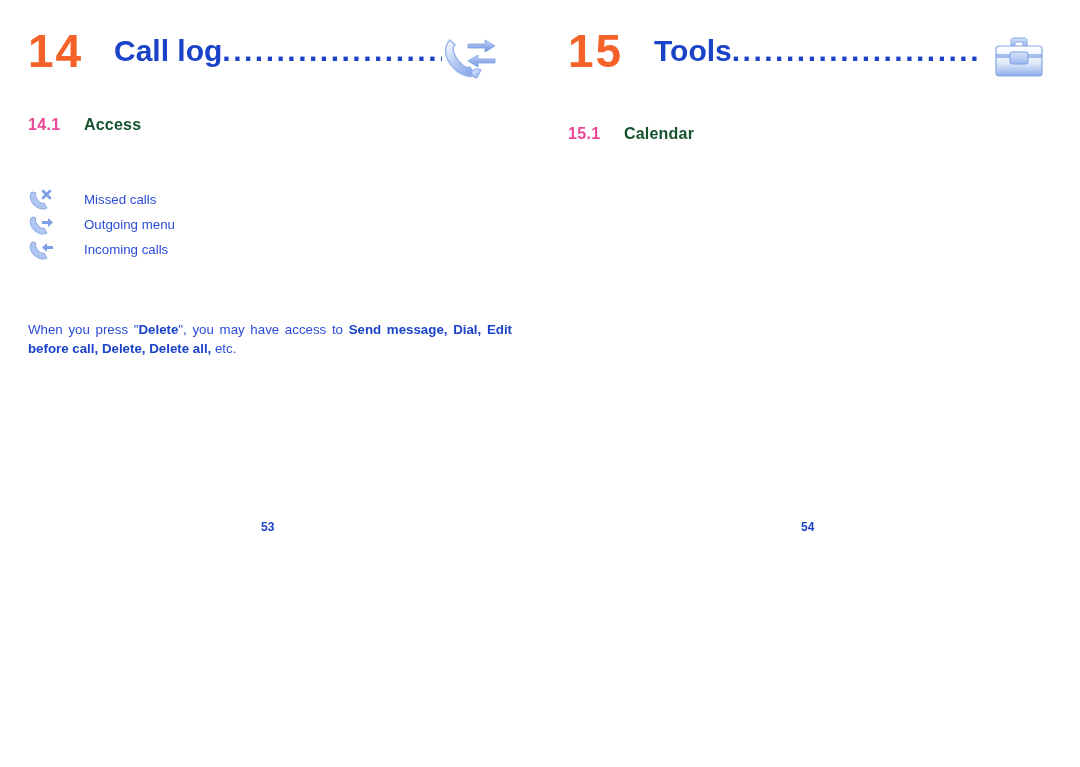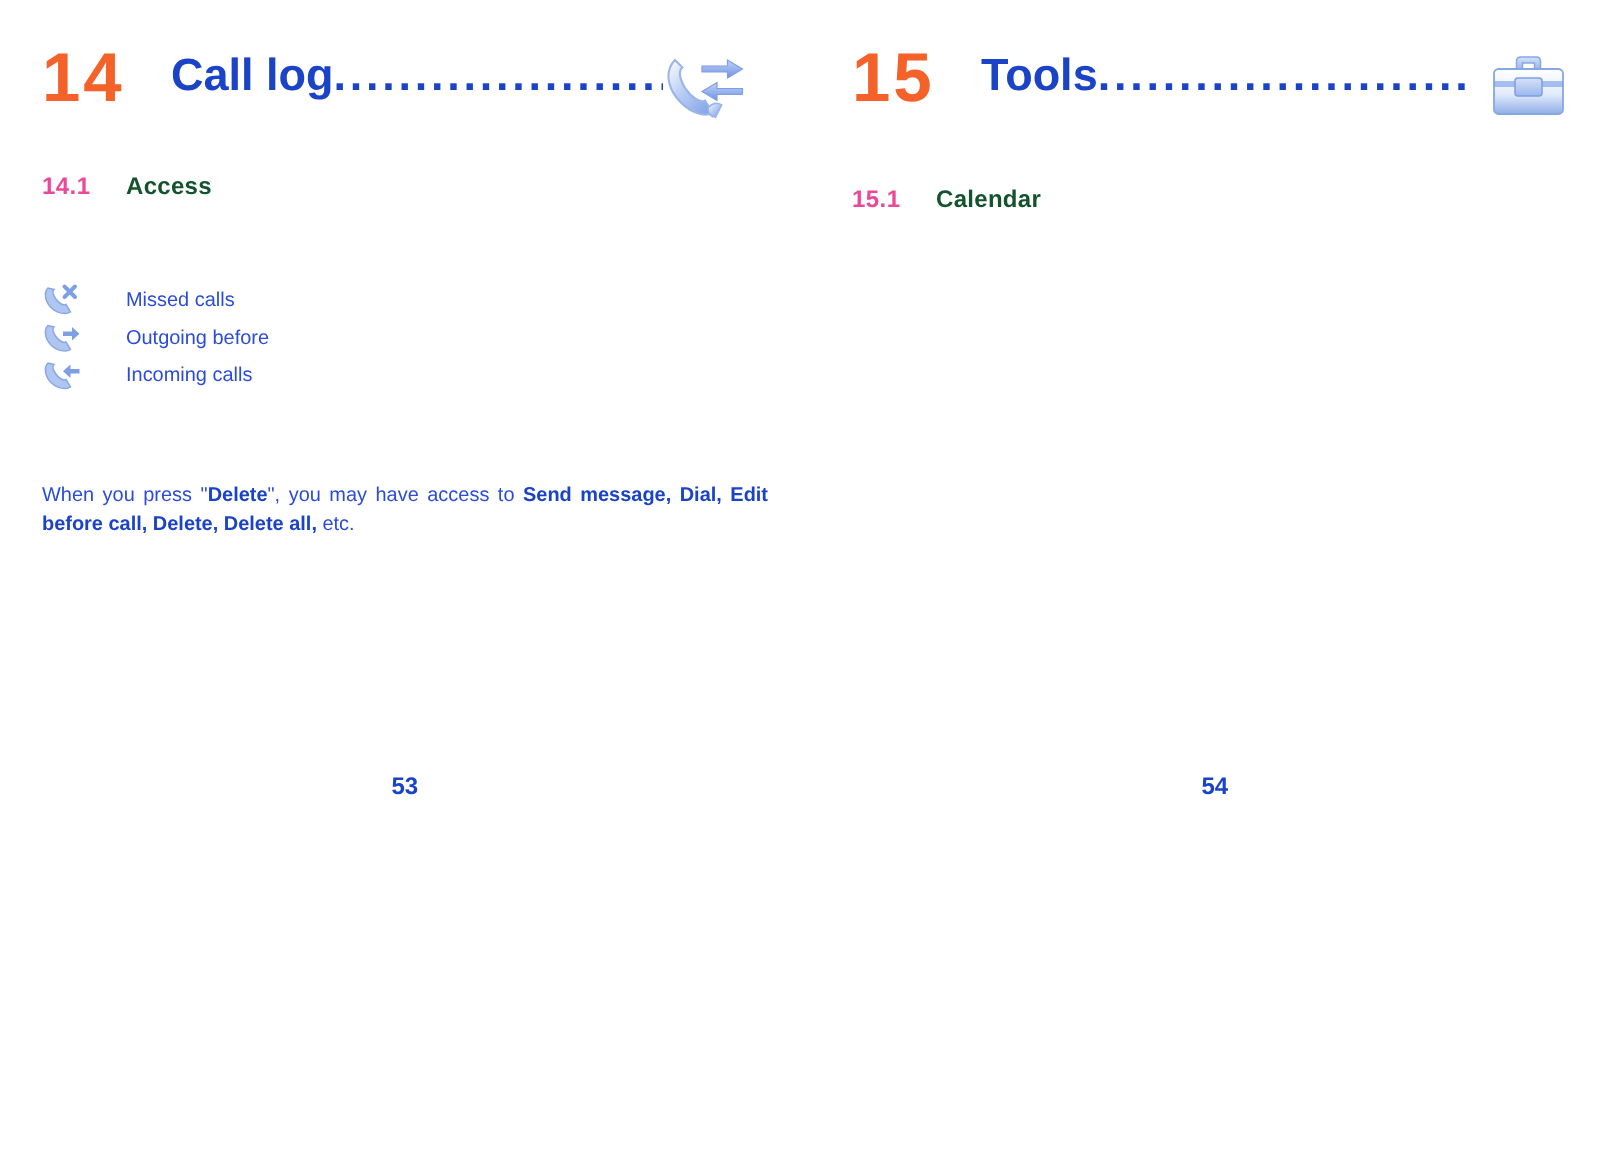--- a/index.html
+++ b/index.html
@@ -131,21 +131,21 @@
     font-size: 13.3px;
     line-height: 19px;
     color: #2B4CD8;
     white-space: nowrap;
   }
 
   
   .page-number {
     position: absolute;
     bottom: 32px;
-    font-size: 16px;
+    font-size: 12px;
     font-weight: bold;
     color: #1B43C8;
   }
   .pn-left  { left: 261px; }
   .pn-right { left: 801px; }
 </style>
 </head>
 <body>
 
 <div class="page page-left">
@@ -191,21 +191,21 @@
       </span>
       <span class="call-label">Missed calls</span>
     </div>
     <div class="call-row">
       <span class="call-ico">
         <svg viewBox="0 0 26 22" width="26" height="22">
           <path d="M4 3 C1 6 2 12 6 16 C10 20 16 21 19 19 L16 14 C14 15 11 13 9 10 C7 7 7 5 8 4 Z" fill="#AFC6F0" stroke="#8AA8E6" stroke-width="1"></path>
           <path d="M14 7 H20 V4 L25 8.5 L20 13 V10 H14 Z" fill="#7E9EE6"></path>
         </svg>
       </span>
-      <span class="call-label">Outgoing before</span>
+      <span class="call-label">Outgoing menu</span>
     </div>
     <div class="call-row">
       <span class="call-ico">
         <svg viewBox="0 0 26 22" width="26" height="22">
           <path d="M4 3 C1 6 2 12 6 16 C10 20 16 21 19 19 L16 14 C14 15 11 13 9 10 C7 7 7 5 8 4 Z" fill="#AFC6F0" stroke="#8AA8E6" stroke-width="1"></path>
           <path d="M25 7 H19 V4 L14 8.5 L19 13 V10 H25 Z" fill="#7E9EE6"></path>
         </svg>
       </span>
       <span class="call-label">Incoming calls</span>
     </div>

